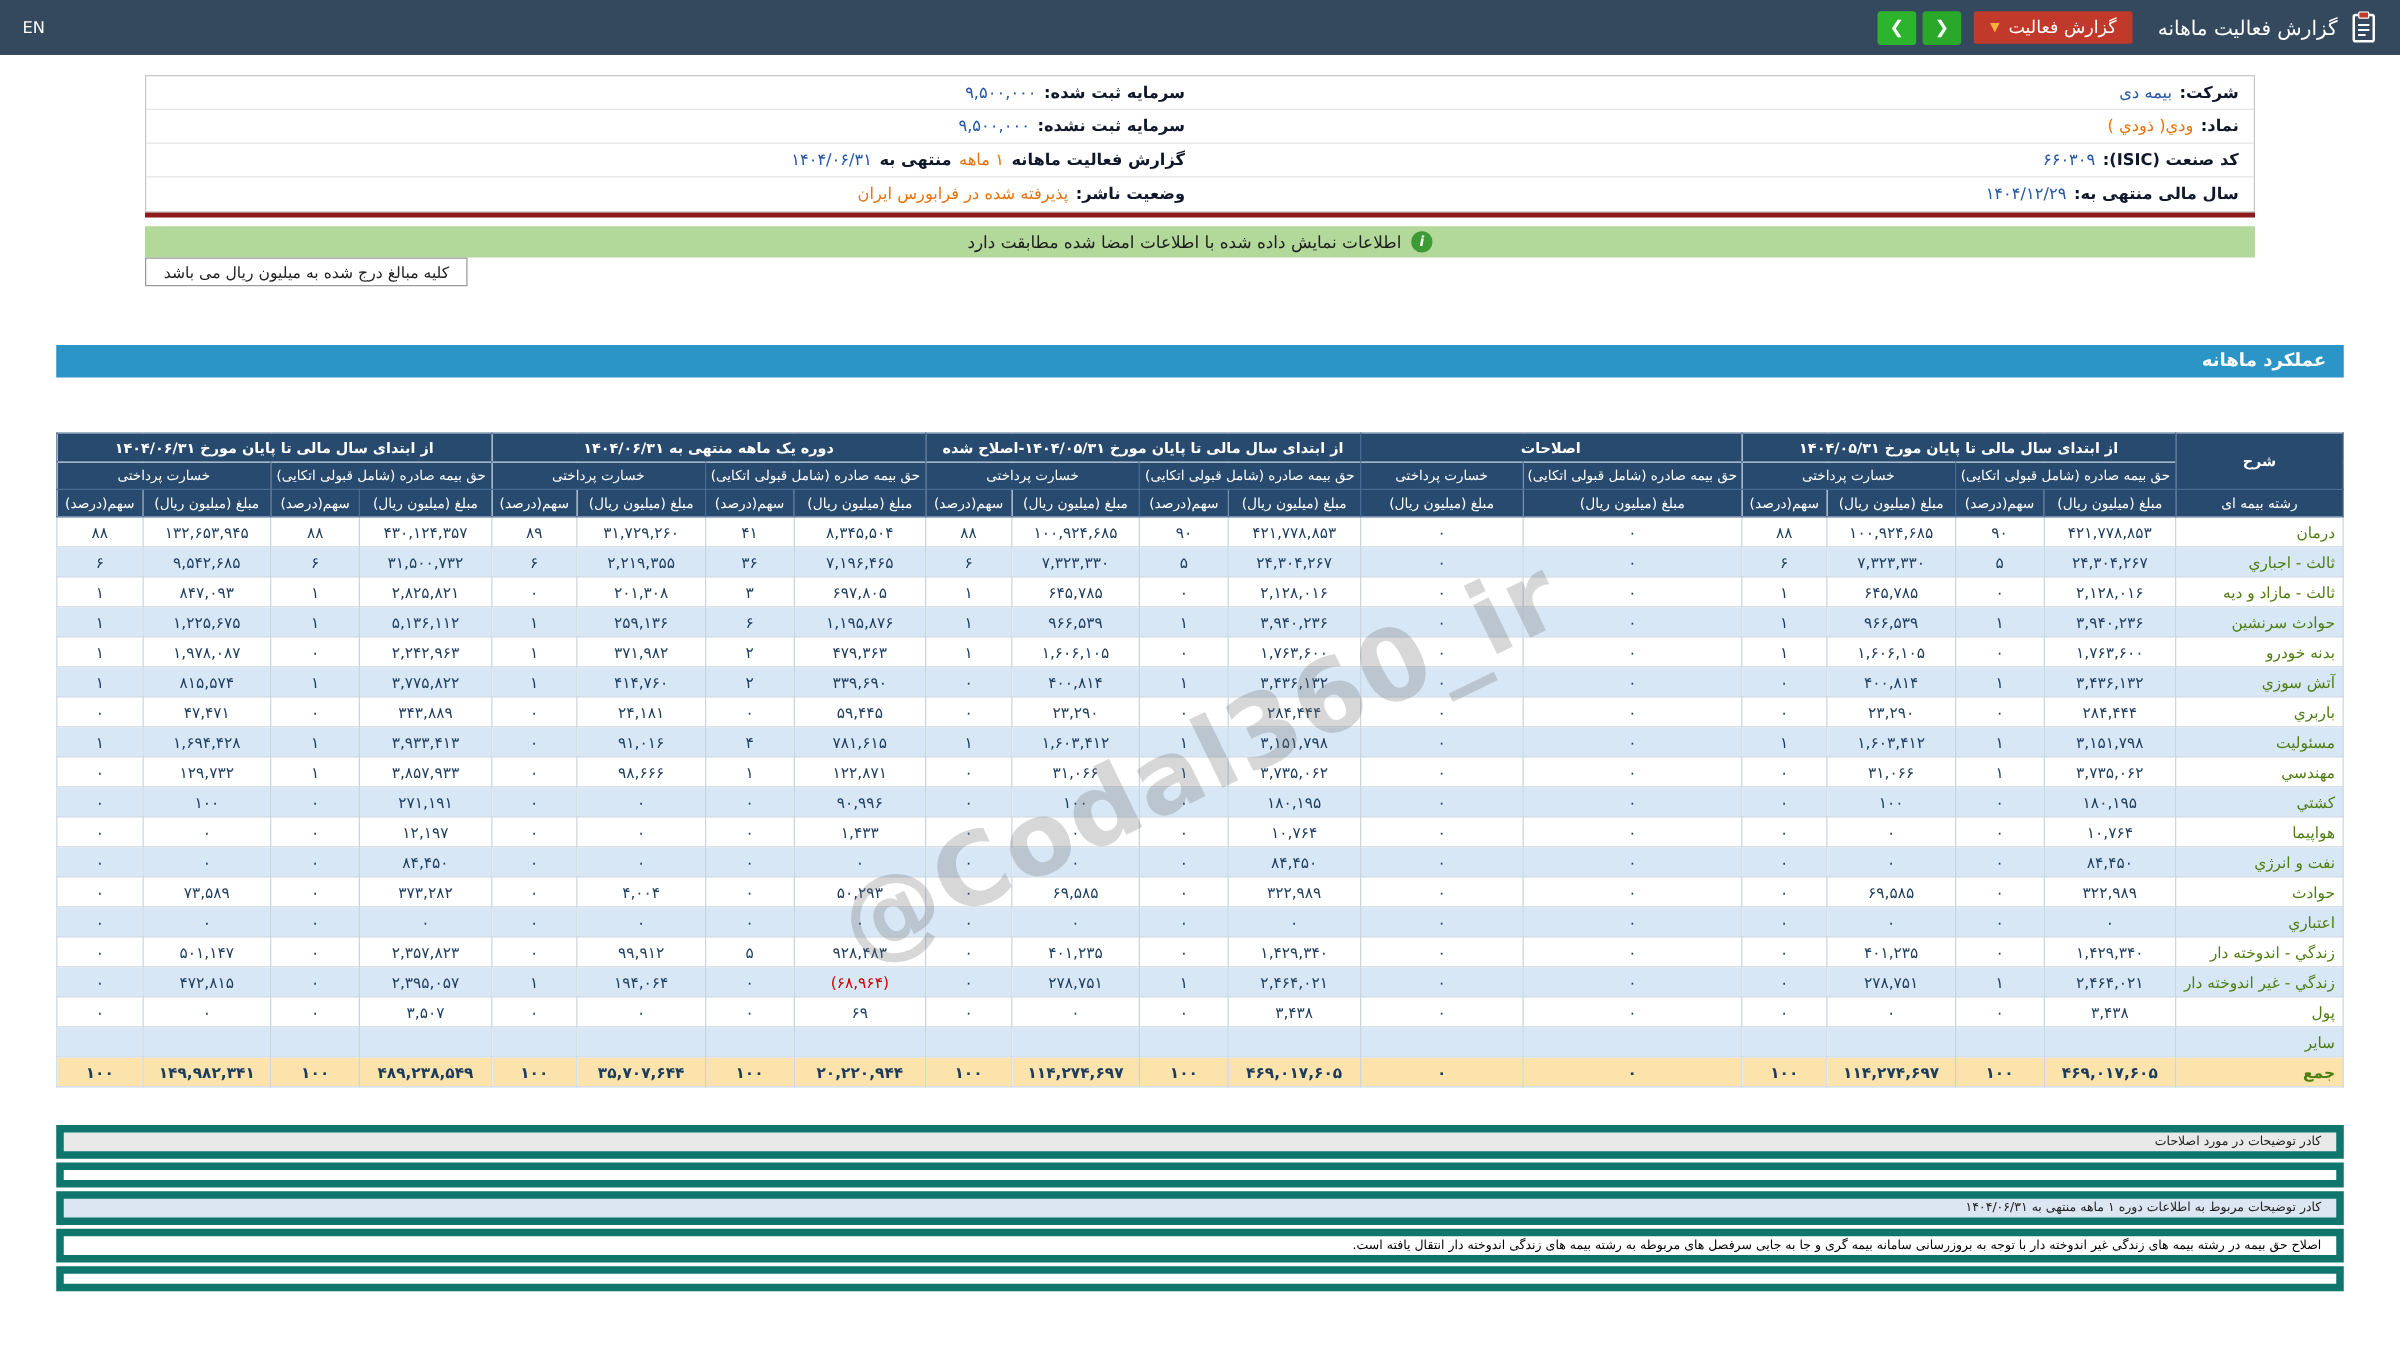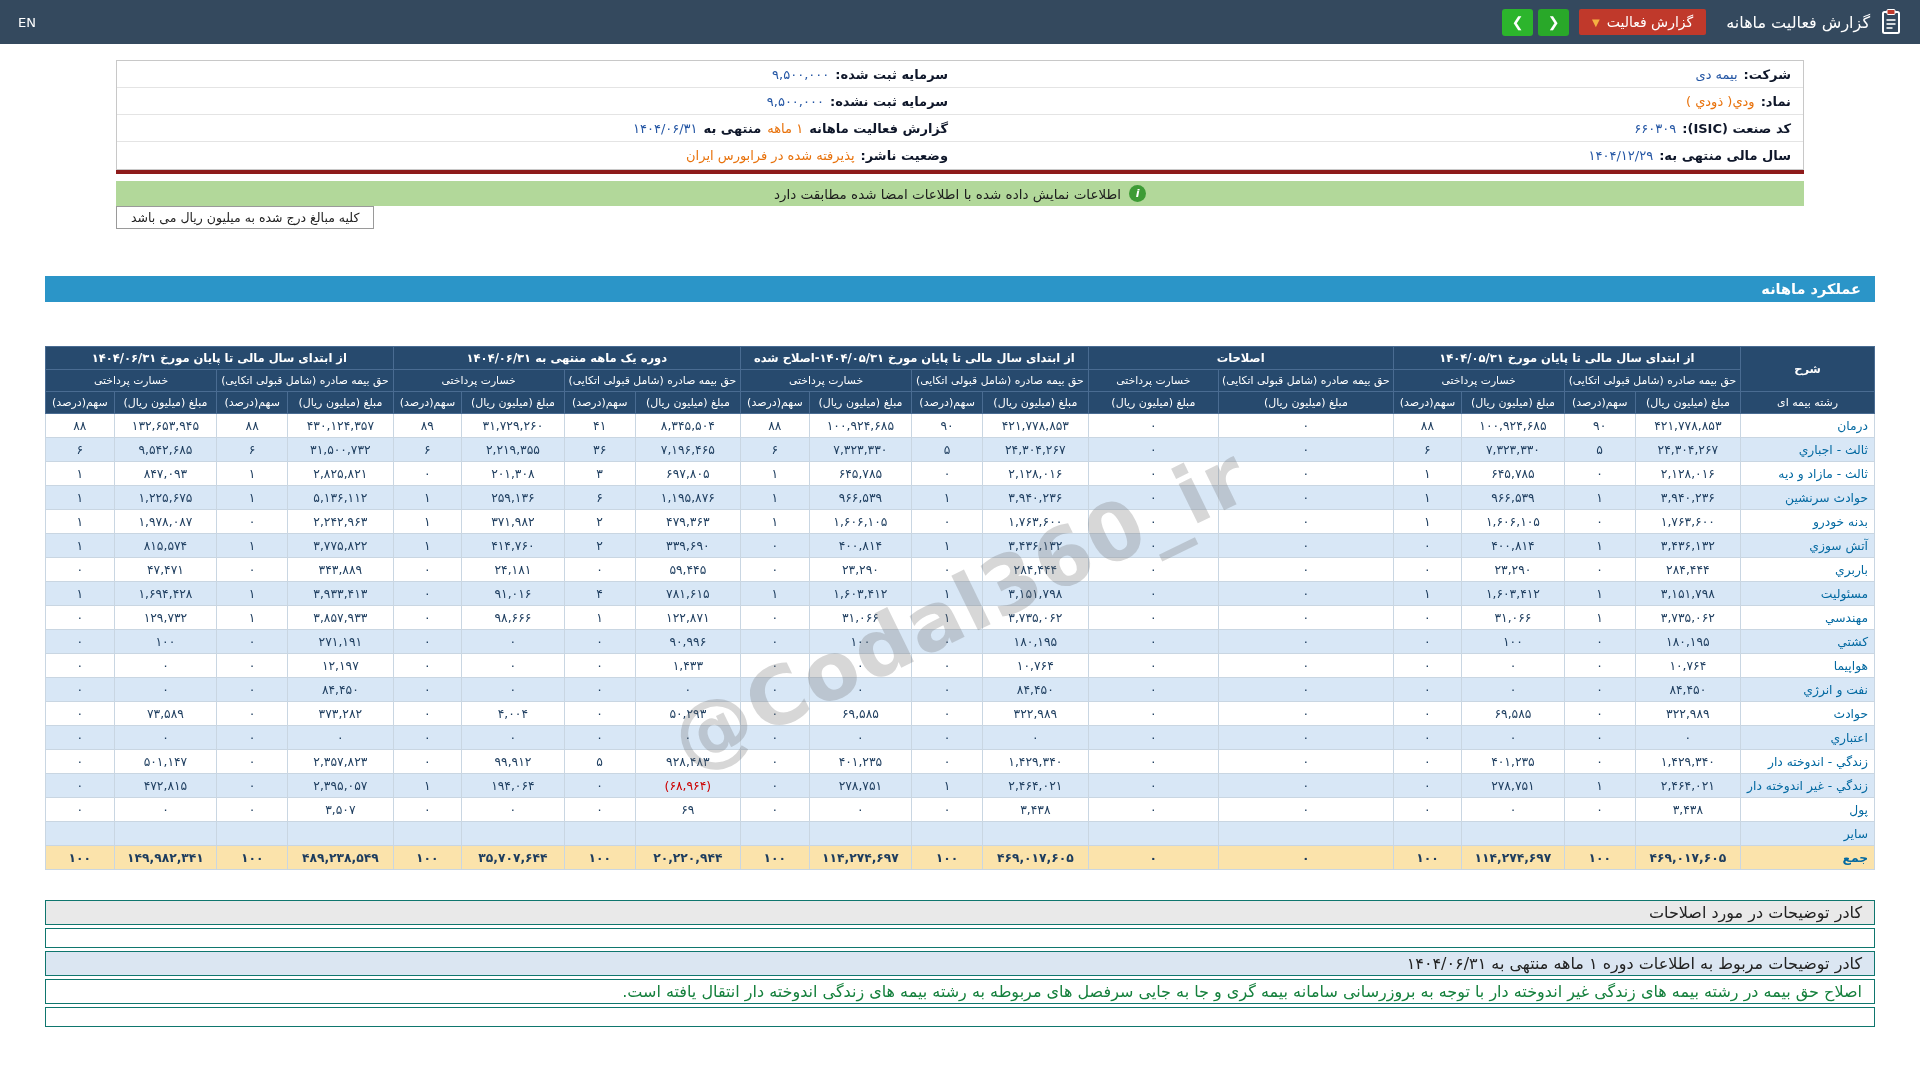--- a/index.html
+++ b/index.html
@@ -57,36 +57,36 @@
   thead tr:nth-child(2) th { font-size:10.8px; font-weight:normal; }
   thead tr:nth-child(3) th { font-size:11px; font-weight:normal; }
   th.desc-col { width:6.8%; }
   th.amt { width:5.8%; }
   th.shr { width:3.85%; }
   th.amt-w { width:7.8%; }
   tbody td { border:1px solid #c9d6e2; padding:3px 6px; height:24px; text-align:center;
     color:#1c3c5e; font-size:12.3px; white-space:nowrap; overflow:hidden; }
   tbody tr:nth-child(odd) td { background:#ffffff; }
   tbody tr:nth-child(even) td { background:#d8e7f6; }
-  td.row-name { text-align:right; color:#0369a1; }
+  td.row-name { text-align:right; color:#4d7c0f; }
   tbody tr.total-row td { background:#fbe3ab; font-weight:bold; }
   td.neg { color:#cc0000; }
 
   .watermark { position:absolute; inset:0; display:flex; align-items:center; justify-content:center;
     pointer-events:none; z-index:5; }
   .watermark span { transform:rotate(-26deg); direction:ltr; font-size:80px; font-weight:bold;
     color:rgba(110,110,110,0.28); letter-spacing:2px; }
 
   .annotations { margin-top:30px; }
-  .ann-row { border:1px solid #0f766e; margin-bottom:3px; padding:2px 12px; min-height:20px;
-    font-size:16px; color:#222; display:flex; align-items:center; }
+  .ann-row { border:6px solid #0f766e; margin-bottom:3px; padding:2px 12px; min-height:20px;
+    font-size:10px; color:#222; display:flex; align-items:center; }
   .ann-gray  { background:#e9e9e9; }
   .ann-blue  { background:#dbe6f2; }
   .ann-white { background:#ffffff; }
-  .ann-link  { background:#ffffff; color:#15803d;text-align:right; }
+  .ann-link  { background:#ffffff; color:#000000;text-align:right; }
 </style>
 </head>
 <body>
 
 <div class="topbar">
   <span class="doc-icon">
     <svg width="22" height="26" viewBox="0 0 22 26">
       <rect x="3" y="3" width="16" height="21" rx="1.5" fill="none" stroke="#ffffff" stroke-width="2"></rect>
       <rect x="7" y="0.5" width="8" height="5" rx="1" fill="#c0392b" stroke="#ffffff" stroke-width="1"></rect>
       <line x1="6.5" y1="11" x2="15.5" y2="11" stroke="#ffffff" stroke-width="1.6"></line>

